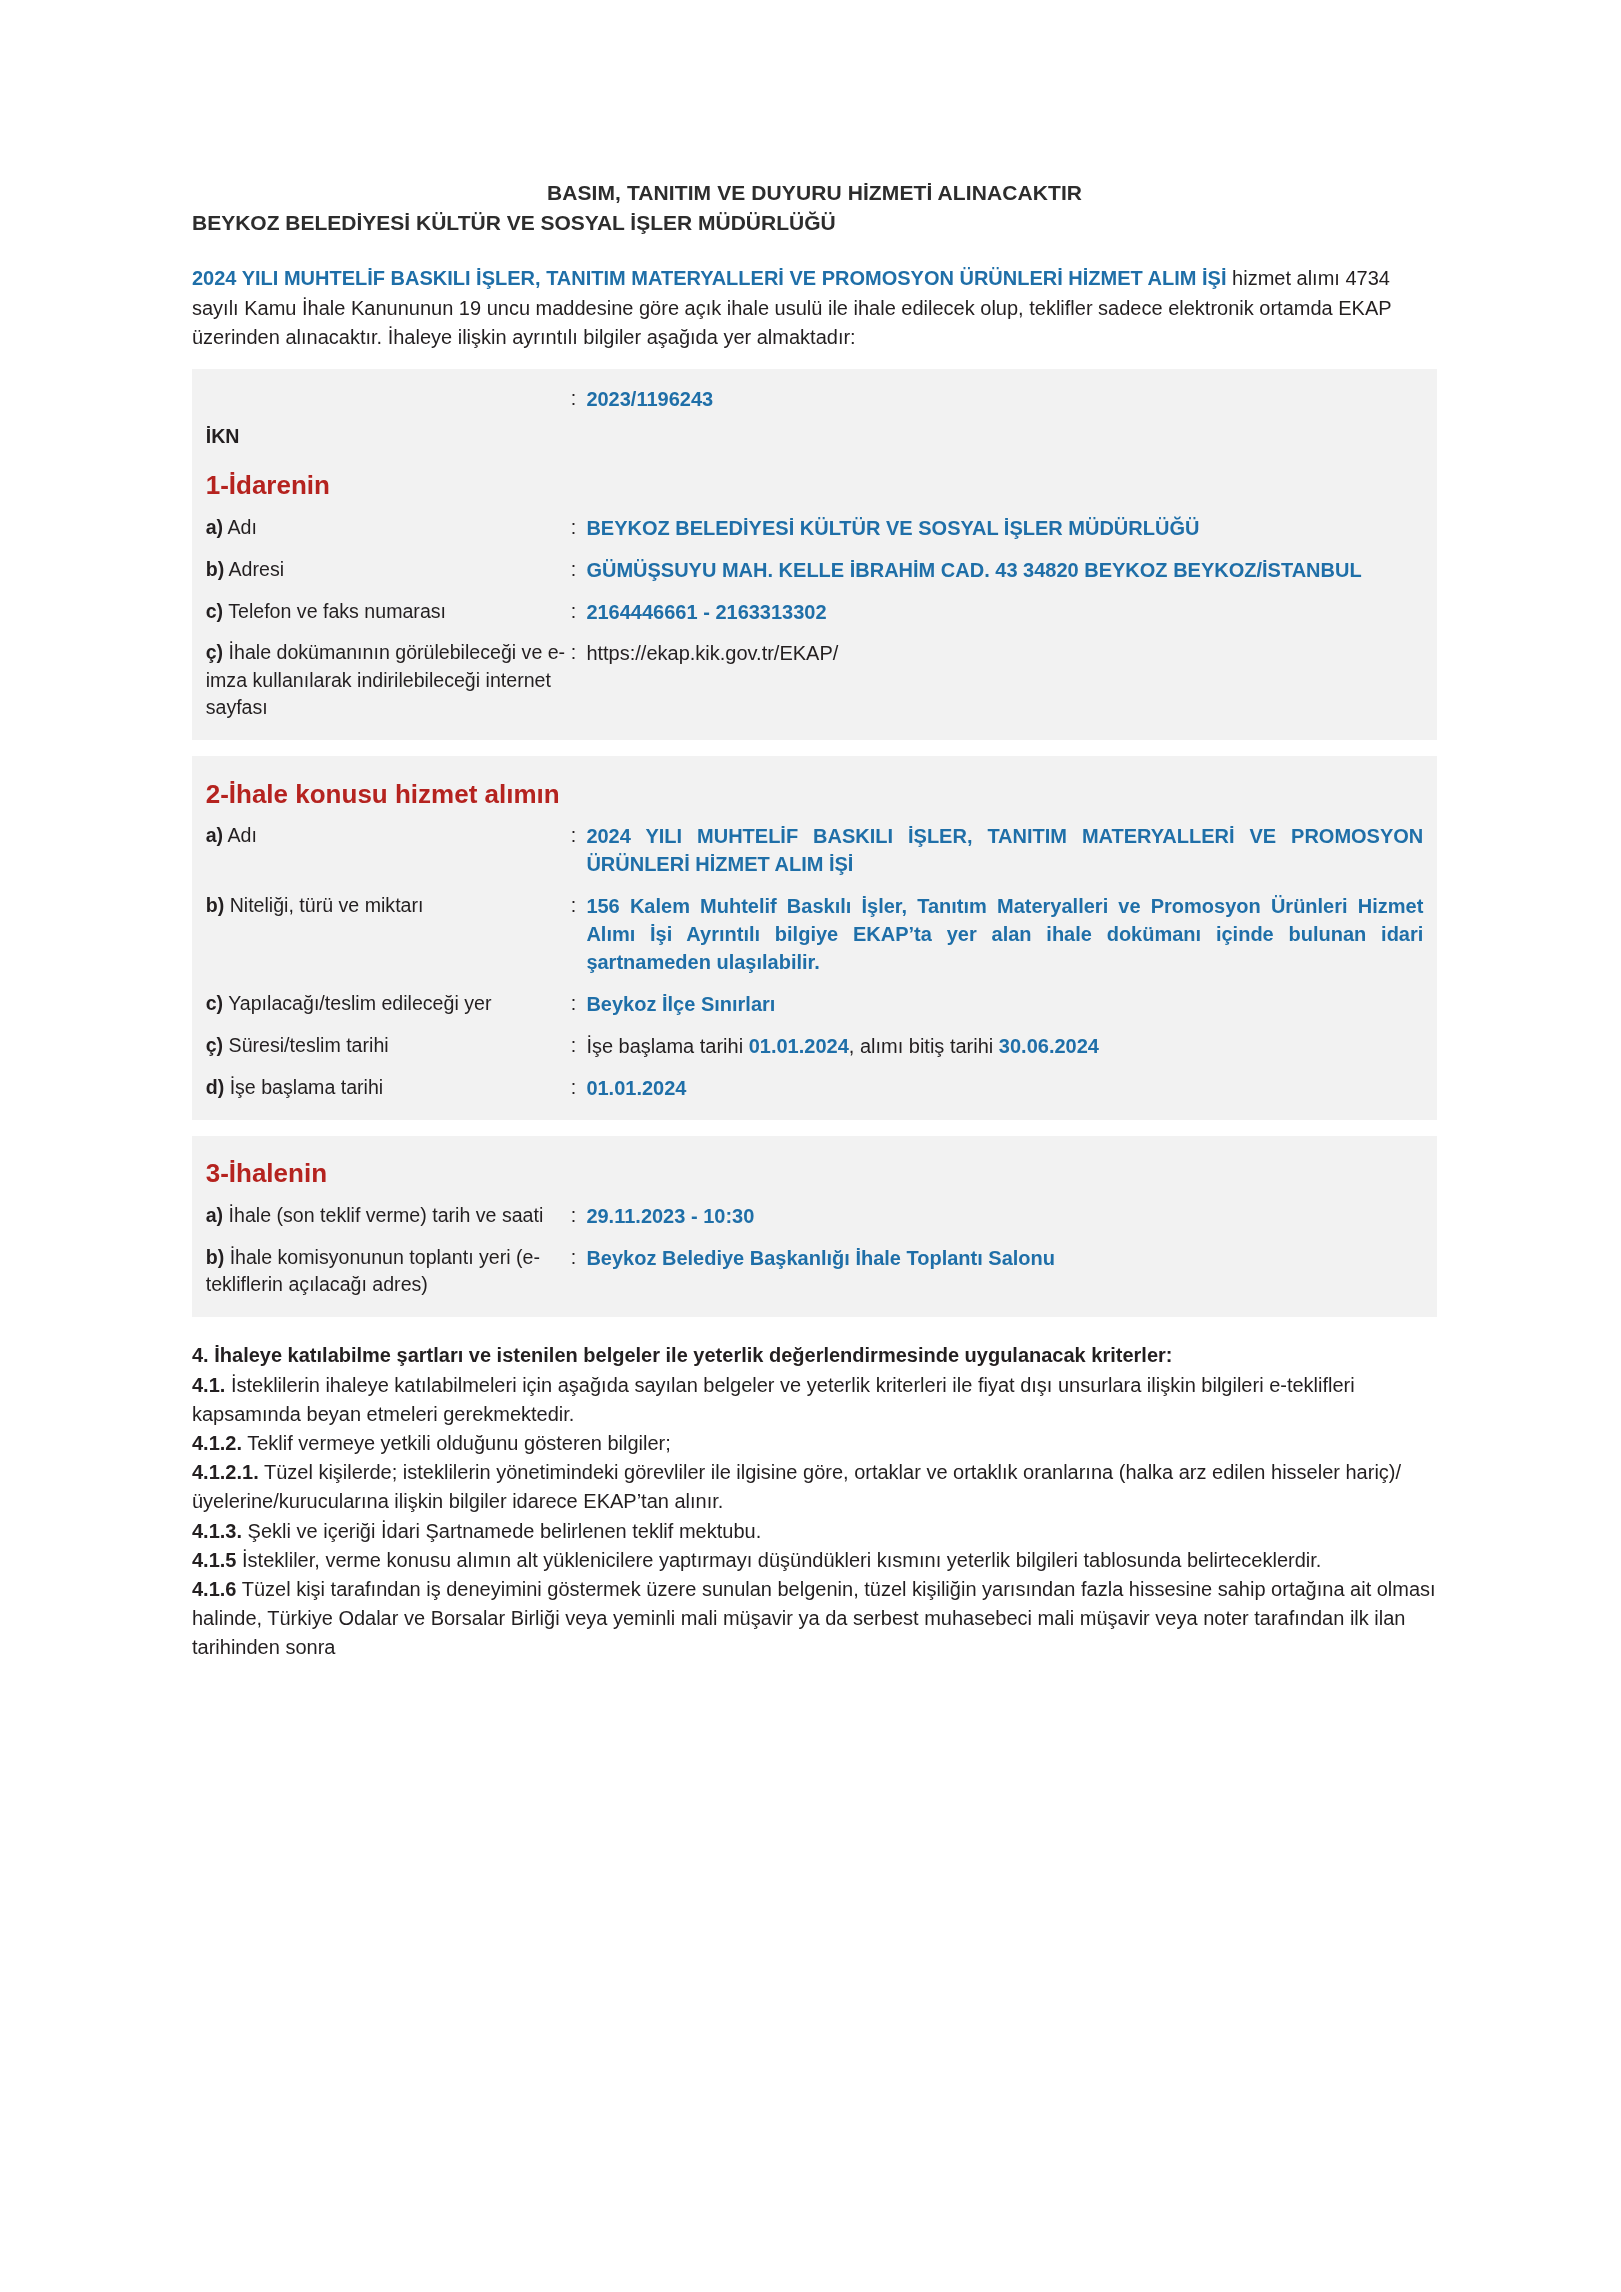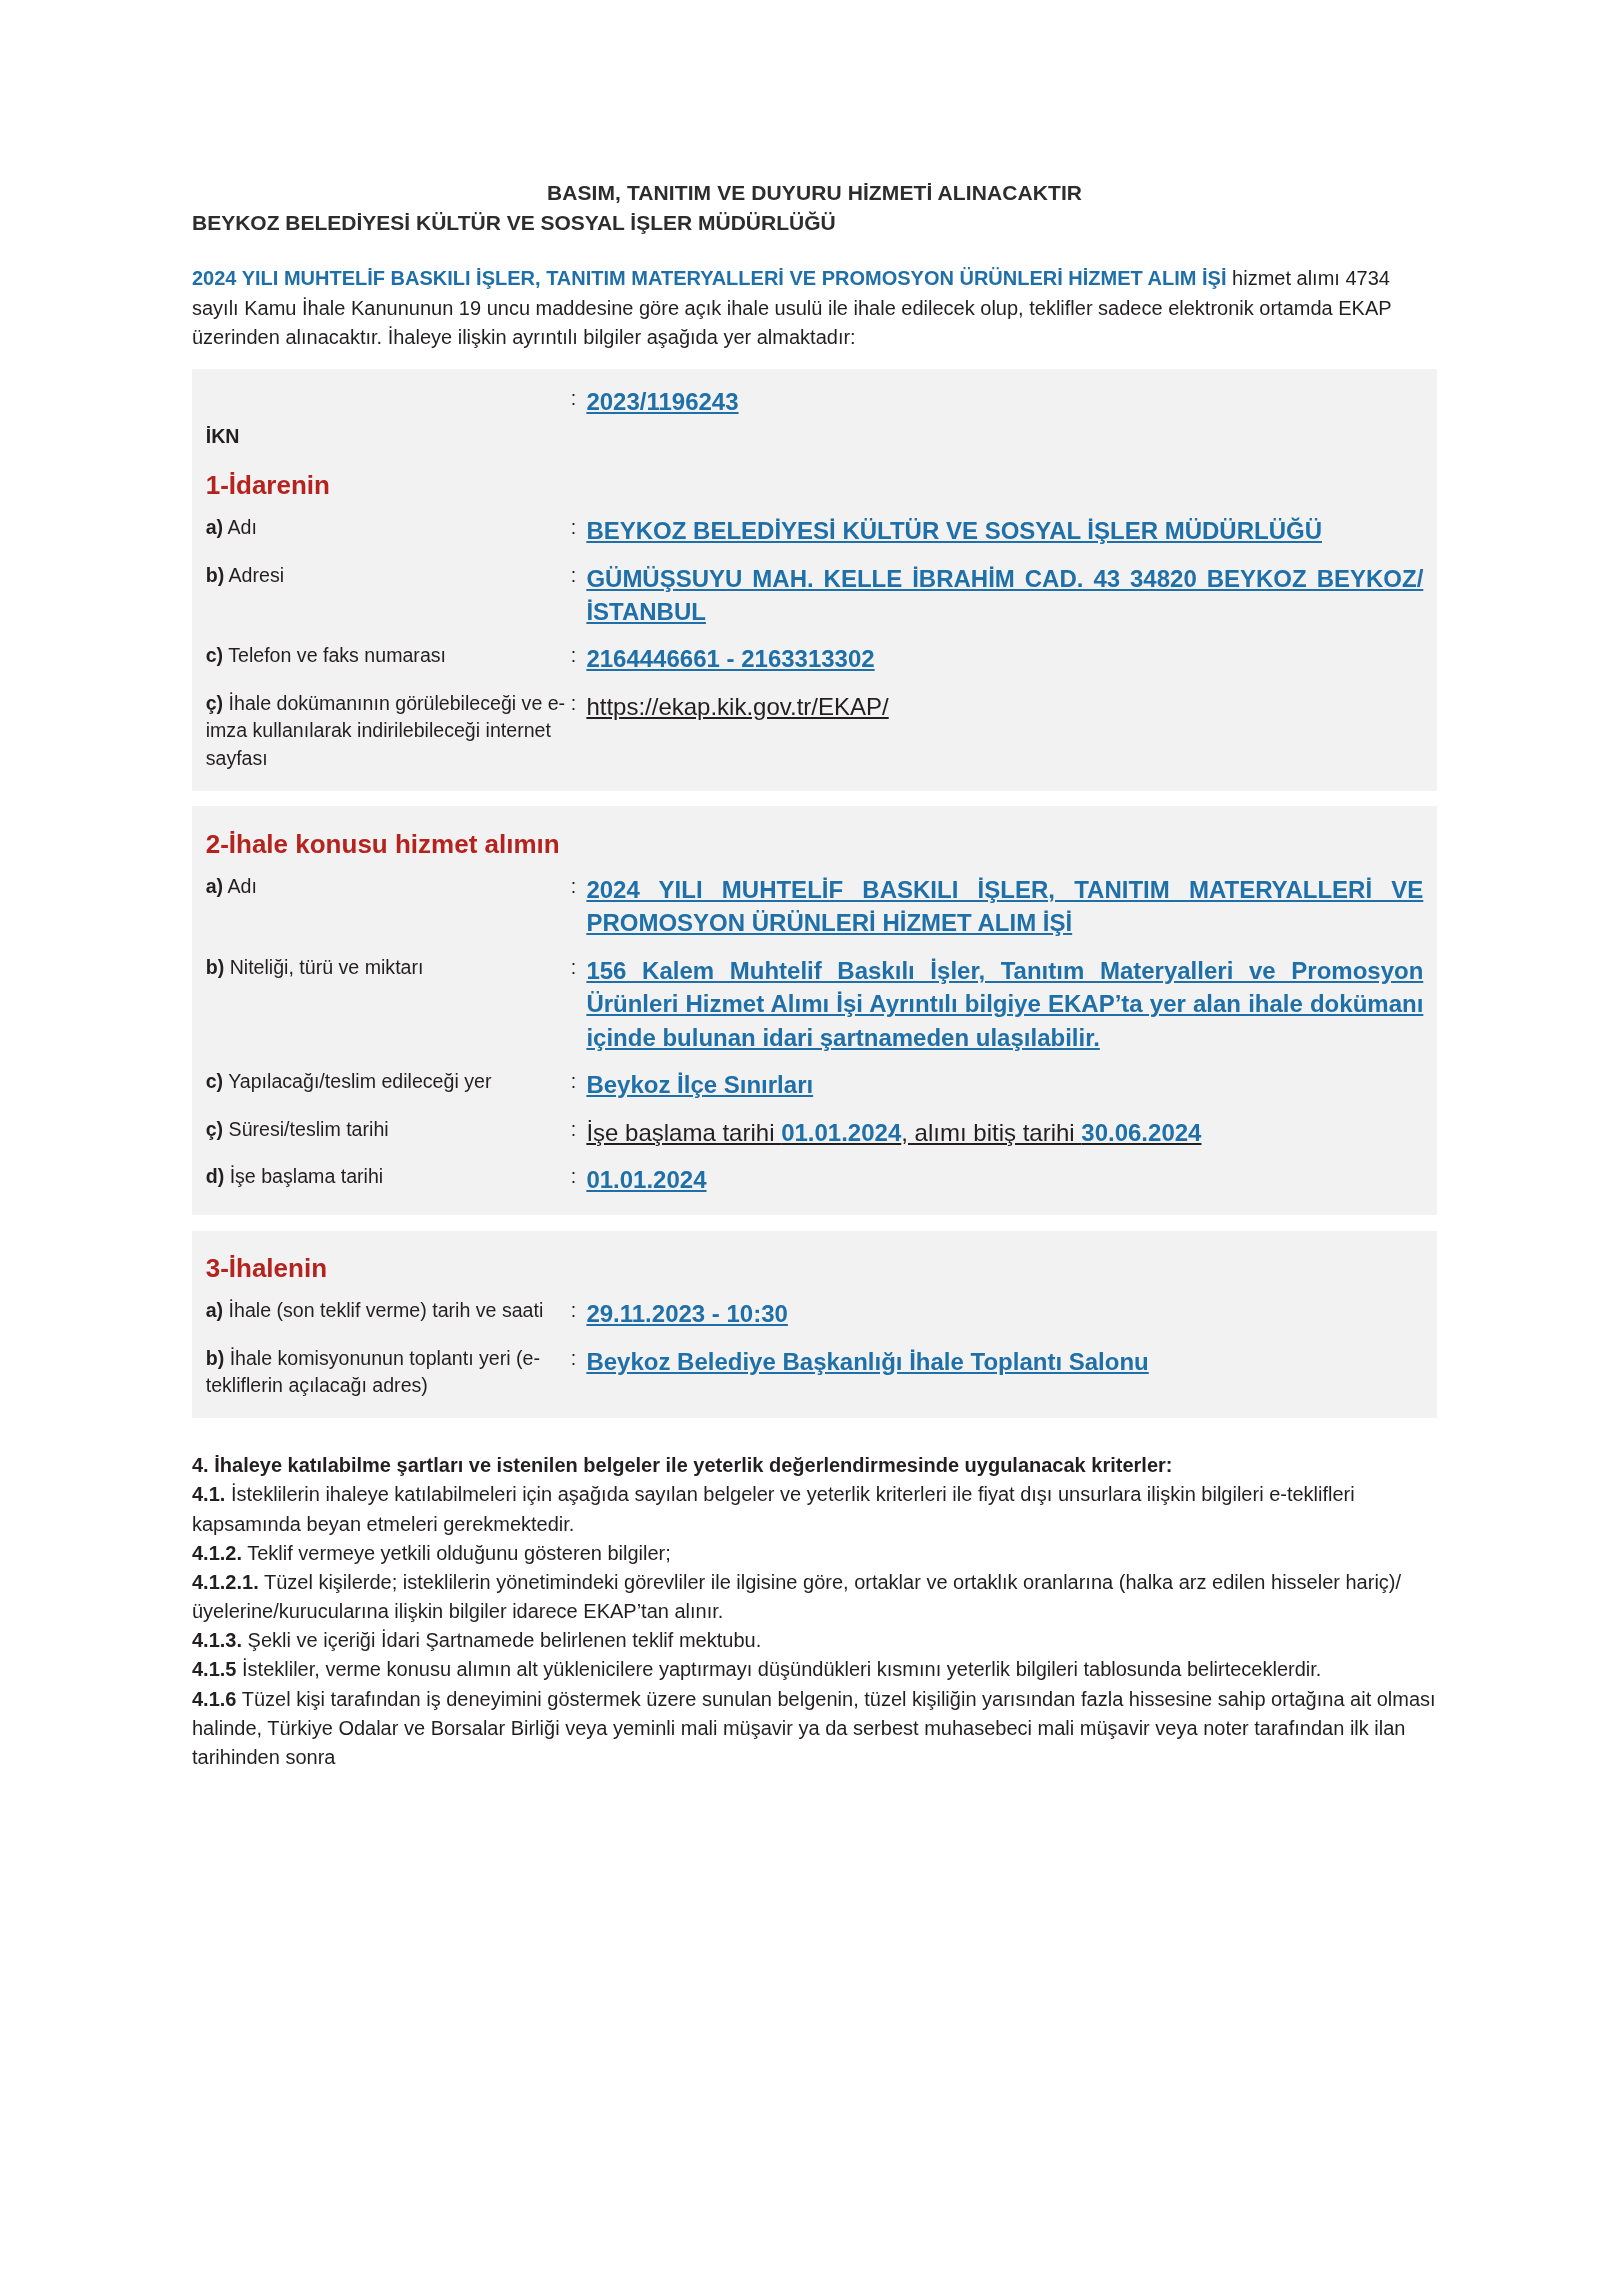--- a/index.html
+++ b/index.html
@@ -73,24 +73,23 @@
   .row .label b { font-weight: bold; }
   .row .colon {
     width: 15.7px;
     flex: 0 0 15.7px;
     font-size: 19.6px;
     line-height: 1.4;
     color: #231f20;
   }
   .row .value {
     flex: 1 1 auto;
-    font-size: 24px;
+    font-size: 20px;
     line-height: 1.4;
     color: #231f20;
-    text-decoration: underline;
   }
   .row .value.blue {
     color: #1f6fa8;
     font-weight: bold;
   }
   .row .value.justify {
     text-align: justify;
     text-align-last: left;
   }
   .row .value .blue {
@@ -99,21 +98,21 @@
   }
   .section-head {
     font-size: 26px;
     font-weight: bold;
     color: #b5231f;
     padding: 12.7px 13.7px 5.9px 13.7px;
   }
   .ikn-row .label { font-weight: bold; margin-top: 38px; }
   
   .criteria {
-    margin-top: 33px;
+    margin-top: 24px;
     font-size: 20px;
     line-height: 1.46;
     color: #231f20;
   }
   .criteria p {
     margin: 0;
     text-align: left;
   }
   .criteria b { font-weight: bold; }
 </style>

